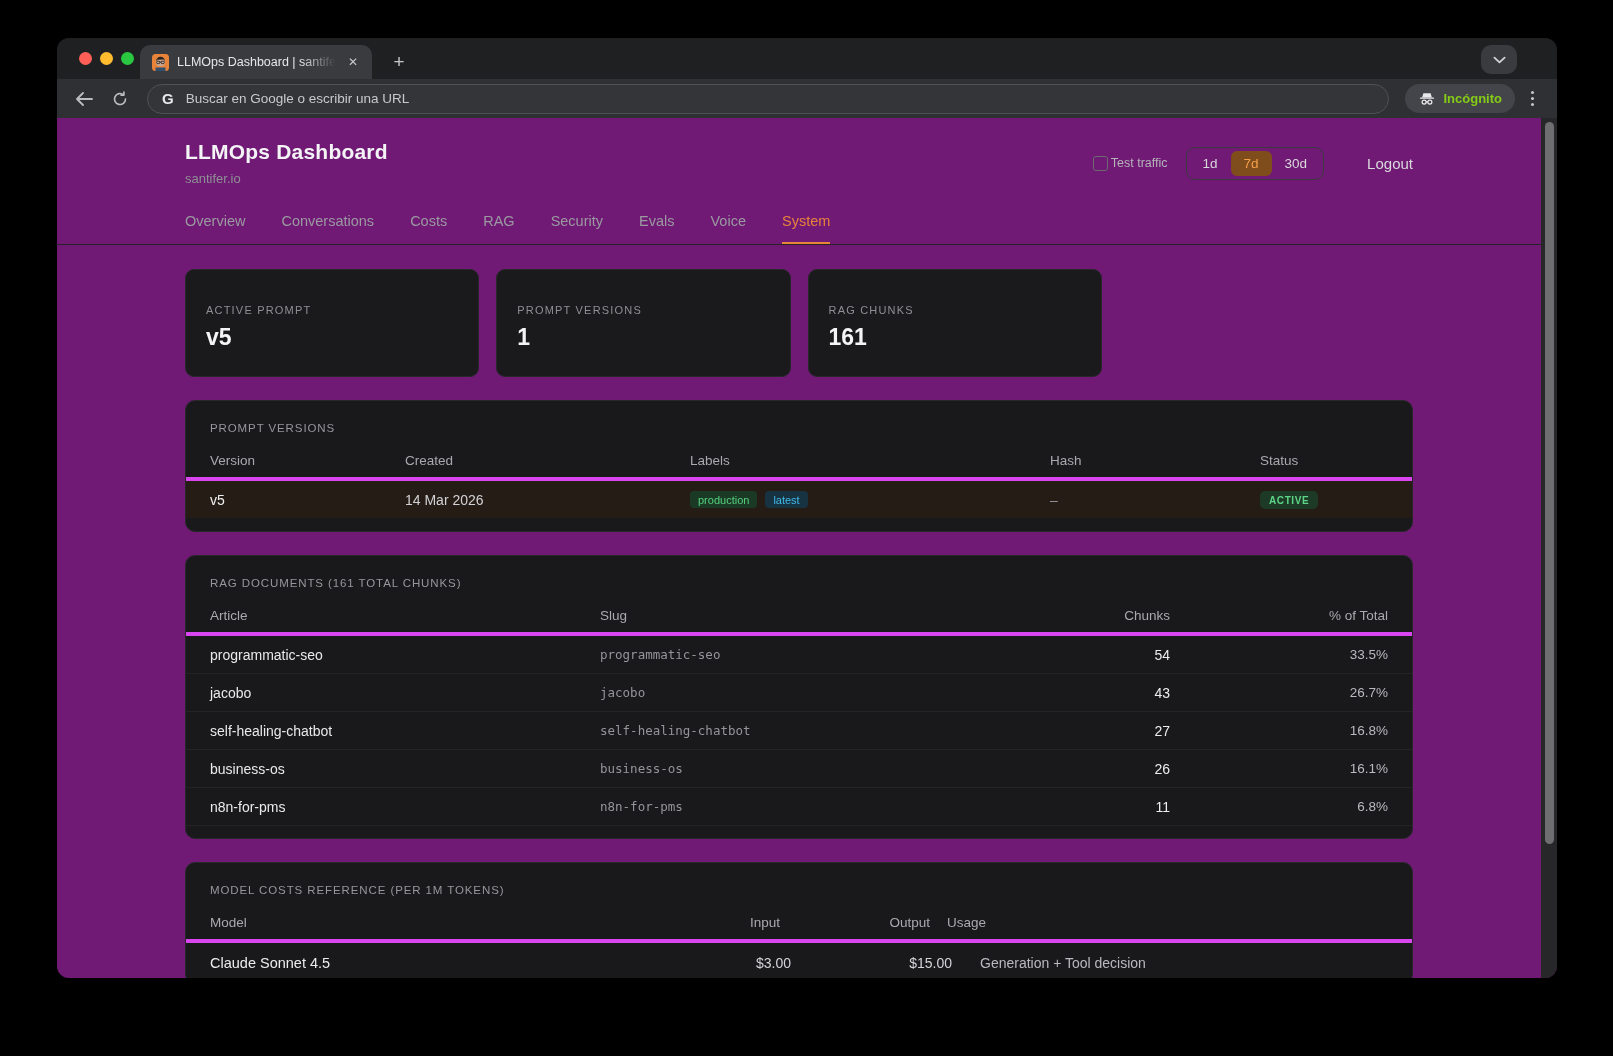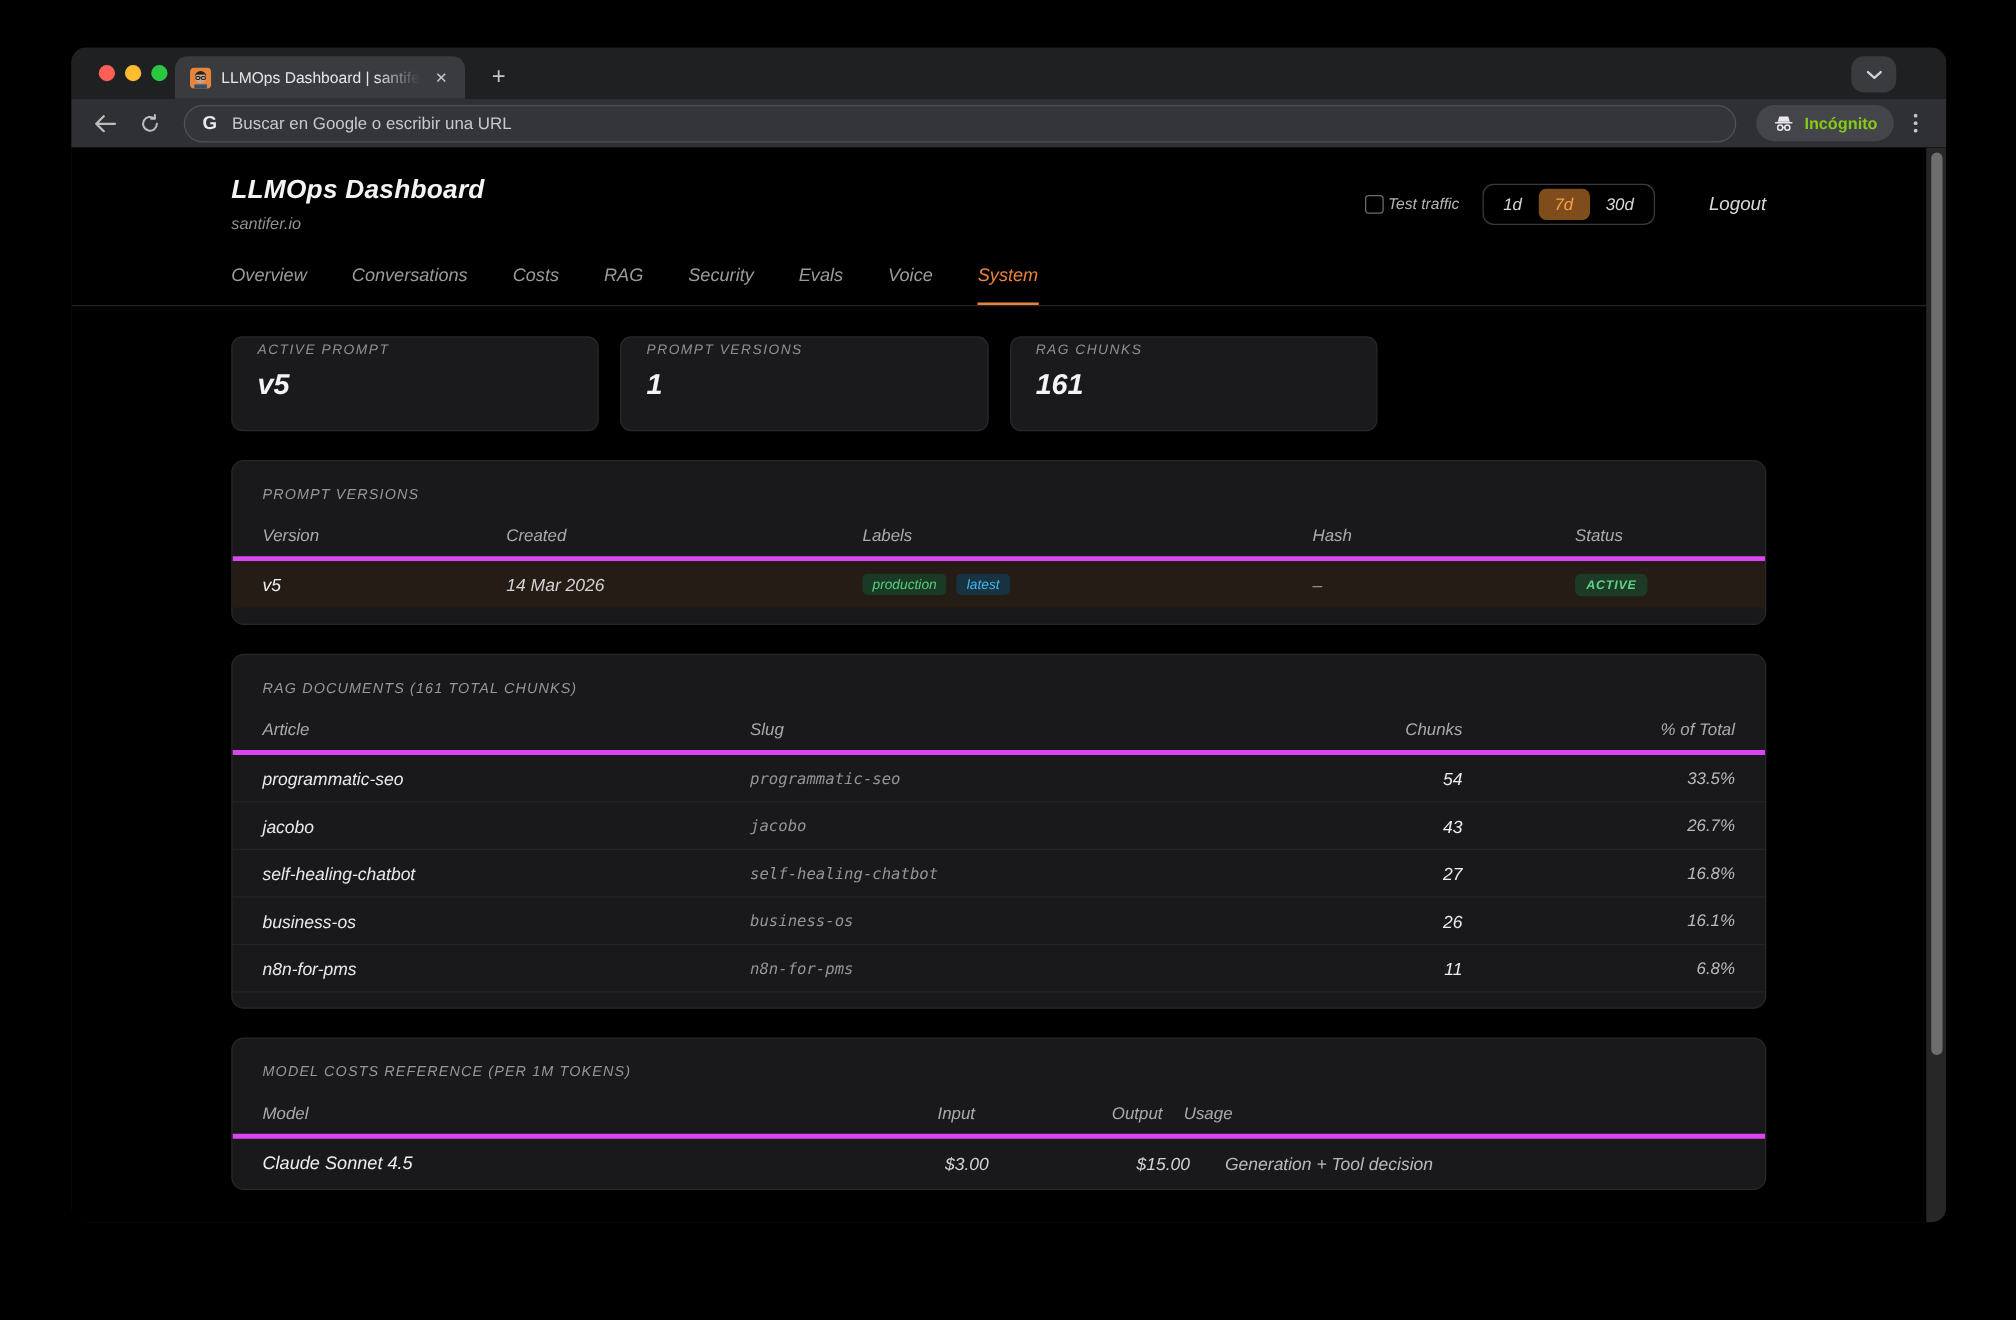--- a/index.html
+++ b/index.html
@@ -38,21 +38,21 @@
   .gicon { color:#e8eaed; font-weight:700; font-size:15px; }
   .omni-text { color:#c9c9cd; font-size:13.5px; }
   .incog { height:29px; background:#44454b; border-radius:15px; display:flex; align-items:center;
     gap:8px; padding:0 13px; flex:none; }
   .incog span { color:#84cc16; font-size:13px; font-weight:700; }
   .kebab { width:22px; height:30px; display:flex; flex-direction:column; align-items:center;
     justify-content:center; gap:3px; flex:none; }
   .kebab i { width:3px; height:3px; border-radius:50%; background:#c6c6c9; }
 
   
-  .content { flex:1; position:relative; background:#000000; overflow:hidden;font-style:italic; }
+  .content { flex:1; position:relative; background:#701a75; overflow:hidden; }
   .scrolltrack { position:absolute; right:0; top:0; bottom:0; width:16px; background:#272729; }
   .scrollthumb { position:absolute; left:3.5px; top:4px; width:9px; height:722px;
     border-radius:5px; background:#6e6e71; }
   .page { position:absolute; left:0; right:16px; top:0; bottom:0; overflow:hidden; }
   .container { width:1228px; margin:0 auto; }
 
   .page-head { display:flex; justify-content:space-between; align-items:center; margin-top:22px; }
   .ptitle { color:#f4f4f6; font-size:21px; font-weight:700; letter-spacing:.2px; }
   .psub { color:#8f8f95; font-size:13px; margin-top:7px; }
   .head-right { display:flex; align-items:center; gap:18px; }
@@ -63,21 +63,21 @@
   .seg-item { padding:5px 13px; color:#d8d8db; font-size:13.5px; border-radius:6px; }
   .seg-item.active { background:#7f4c1b; color:#f6a04a; font-weight:500; }
   .logout { color:#d9d9dc; font-size:15px; margin-left:25px; }
 
   .navwrap { border-bottom:1px solid #242427; margin-top:27px; }
   .ptabs { display:flex; gap:36px; }
   .ptab { color:#9a9aa0; font-size:14.5px; padding-bottom:13px; border-bottom:2px solid transparent; }
   .ptab.active { color:#e8833a; border-bottom-color:#e8833a; }
 
   .cards { display:grid; grid-template-columns:repeat(4,1fr); gap:17px; margin-top:24px; }
-  .card { background:#1a1a1c; border:1px solid #28282b; border-radius:9px; padding:4px 20px; height:76px; }
+  .card { background:#1a1a1c; border:1px solid #28282b; border-radius:9px; padding:34px 20px; height:108px; }
   .card .lbl { color:#8f8f96; font-size:11px; letter-spacing:1.2px; }
   .card .val { color:#f4f4f6; font-size:23px; font-weight:700; margin-top:8px; }
 
   .panel { background:#19191b; border:1px solid #28282b; border-radius:10px; margin-top:23px; overflow:hidden; }
   .panel-title { color:#96969c; font-size:11.5px; letter-spacing:.9px; padding:21px 24px 0; }
   .thead { color:#a9a9af; font-size:13.5px; }
   .trow, .thead { display:grid; align-items:center; padding:0 24px; }
   .thead { height:47px; padding-top:9px; border-bottom:4px solid #d946ef; }
   .right { text-align:right; }
 

